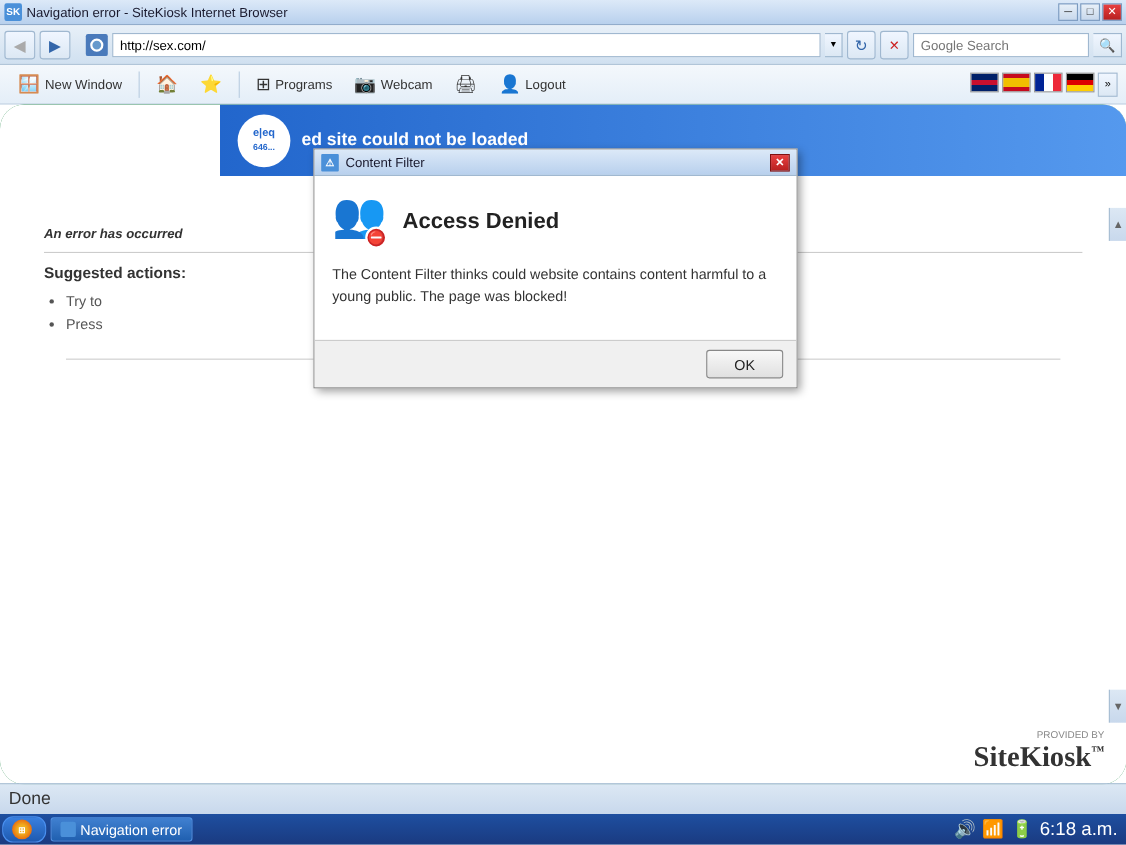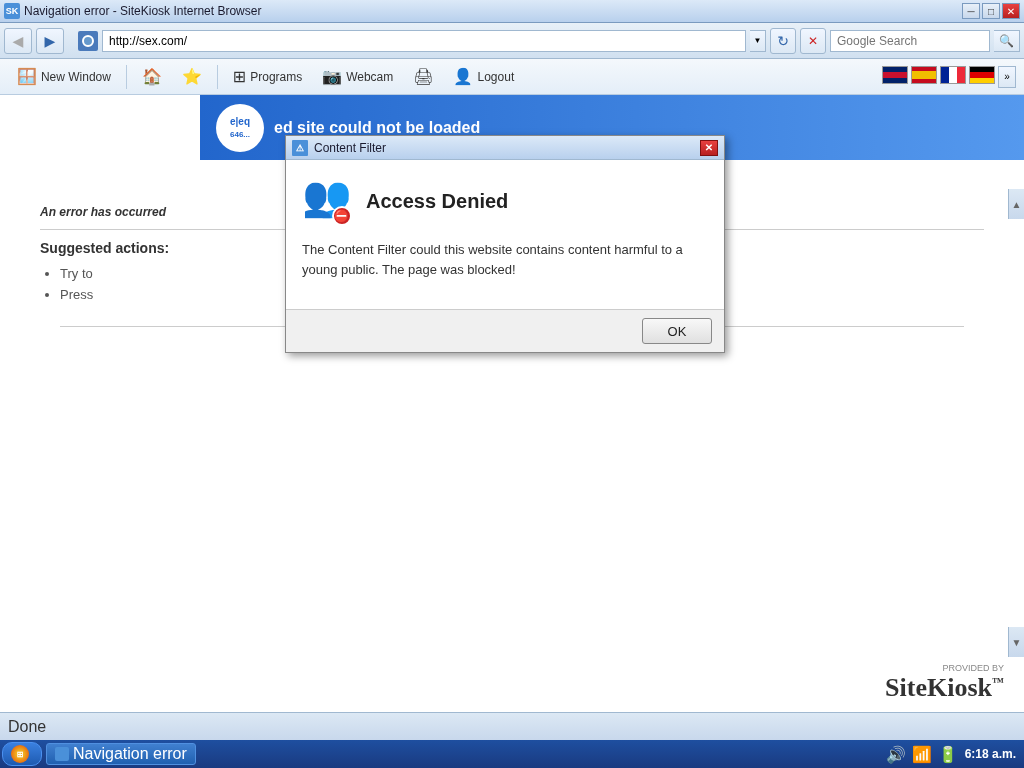--- a/index.html
+++ b/index.html
@@ -224,20 +224,21 @@
       cursor: pointer;
       font-size: 10px;
     }
 
     
     .browser-content {
       background: #15803d;
       position: relative;
       height: calc(768px - 22px - 36px - 36px - 28px - 28px);
       overflow: hidden;
+      border-radius: 22px;
     }
 
     
     .error-page {
       position: absolute;
       top: 0; left: 0; right: 0; bottom: 0;
       background: white;
       padding: 20px 30px;
     }
     .error-body {
@@ -474,21 +475,21 @@
       height: 22px;
       background: linear-gradient(to bottom, #4080d0, #2060b0);
       border: 1px solid #5090e0;
       border-radius: 3px;
       display: flex;
       align-items: center;
       padding: 0 8px;
       cursor: pointer;
       gap: 4px;
       color: white;
-      font-size: 16px;
+      font-size: 13px;
       justify-content: flex-end;
     }
     .taskbar-window-icon {
       width: 14px;
       height: 14px;
       background: #4a90d9;
       border-radius: 2px;
     }
     .taskbar-right {
       margin-left: auto;
@@ -497,22 +498,21 @@
       gap: 6px;
       padding: 0 6px;
     }
     .taskbar-icon-btn {
       font-size: 16px;
       color: #cce0ff;
       cursor: pointer;
     }
     .taskbar-time {
       color: white;
-      font-size: 12px;
-      font-weight: bold;
+      font-size: 17px;
     }
     .scroll-right {
       position: absolute;
       right: 0;
       top: 94px;
       width: 16px;
       height: 30px;
       background: linear-gradient(to bottom, #dce8f4, #c8d8ec);
       border-left: 1px solid #a0b8d0;
       display: flex;
@@ -653,21 +653,21 @@
       <div class="dialog-body">
         <div class="dialog-header-row">
 
           <div class="blocked-icon">
             <div class="blocked-icon-person">👥</div>
             <div class="blocked-icon-badge">⛔</div>
           </div>
           <span class="dialog-access-denied">Access Denied</span>
         </div>
 
-        <p class="dialog-message">The Content Filter could this website contains content harmful to a young public. The page was blocked!</p>
+        <p class="dialog-message">The Content Filter thinks could website contains content harmful to a young public. The page was blocked!</p>
 
       </div>
 
       <div class="dialog-footer">
         <button class="ok-btn">OK</button>
       </div>
     </div>
   </div>
 
   <div class="scroll-right">▲</div>

